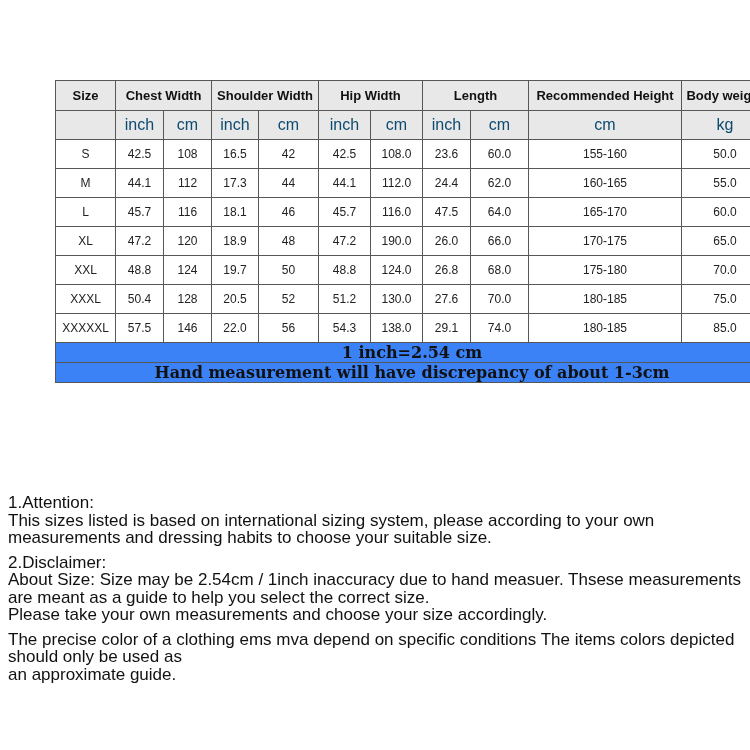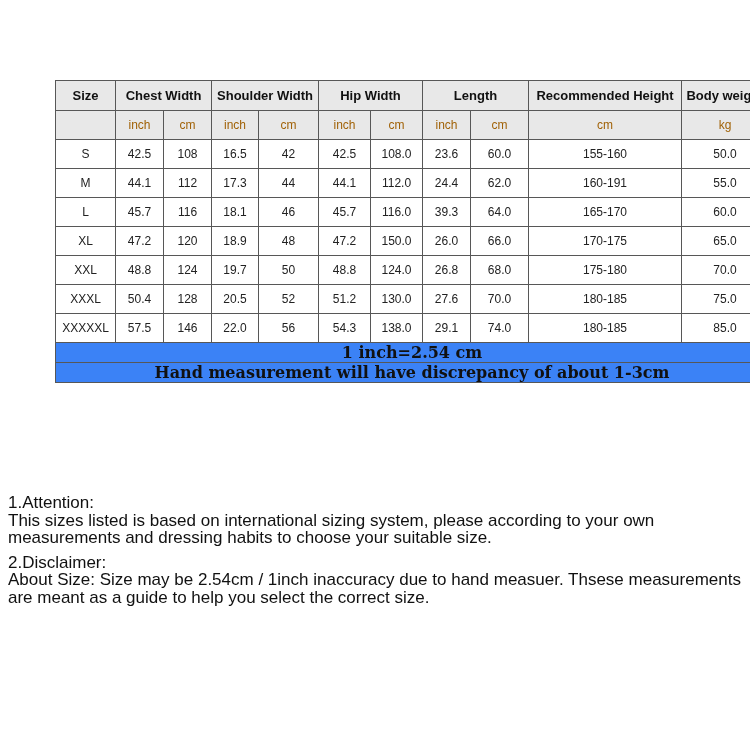--- a/index.html
+++ b/index.html
@@ -36,23 +36,23 @@
   tr.group-row th {
     height: 29px;
     background: #e8e8e8;
     font-size: 13px;
     font-weight: bold;
     color: #111;
   }
   tr.unit-row th {
     height: 28px;
     background: #e8e8e8;
-    font-size: 12px;
+    font-size: 16px;
     font-weight: normal;
-    color: #a16207;
+    color: #0c4a6e;
   }
   tbody td {
     height: 28px;
     font-size: 12px;
     background: #ffffff;
     color: #222;
   }
   tfoot td.note-cell {
     height: 15px;
     font-family: "DejaVu Serif", serif;
@@ -133,44 +133,44 @@
         <tr>
           <td>M</td>
           <td>44.1</td>
           <td>112</td>
           <td>17.3</td>
           <td>44</td>
           <td>44.1</td>
           <td>112.0</td>
           <td>24.4</td>
           <td>62.0</td>
-          <td>160-191</td>
+          <td>160-165</td>
           <td>55.0</td>
         </tr>
         <tr>
           <td>L</td>
           <td>45.7</td>
           <td>116</td>
           <td>18.1</td>
           <td>46</td>
           <td>45.7</td>
           <td>116.0</td>
-          <td>39.3</td>
+          <td>47.5</td>
           <td>64.0</td>
           <td>165-170</td>
           <td>60.0</td>
         </tr>
         <tr>
           <td>XL</td>
           <td>47.2</td>
           <td>120</td>
           <td>18.9</td>
           <td>48</td>
           <td>47.2</td>
-          <td>150.0</td>
+          <td>190.0</td>
           <td>26.0</td>
           <td>66.0</td>
           <td>170-175</td>
           <td>65.0</td>
         </tr>
         <tr>
           <td>XXL</td>
           <td>48.8</td>
           <td>124</td>
           <td>19.7</td>
@@ -221,16 +221,19 @@
 </div>
 
 <div class="footnotes">
   <div class="note-block">
     <div class="note-heading">1.Attention:</div>
     <div class="note-line">This sizes listed is based on international sizing system, please according to your own measurements and dressing habits to choose your suitable size.</div>
   </div>
   <div class="note-block">
     <div class="note-heading">2.Disclaimer:</div>
     <div class="note-line">About Size: Size may be 2.54cm / 1inch inaccuracy due to hand measuer. Thsese measurements are meant as a guide to help you select the correct size.</div>
+    <div class="note-line">Please take your own measurements and choose your size accordingly.</div>
   </div>
   <div class="note-block">
+    <div class="note-line">The precise color of a clothing ems mva depend on specific conditions The items colors depicted should only be used as</div>
+    <div class="note-line">an approximate guide.</div>
   </div>
 </div>
 
 </body></html>

